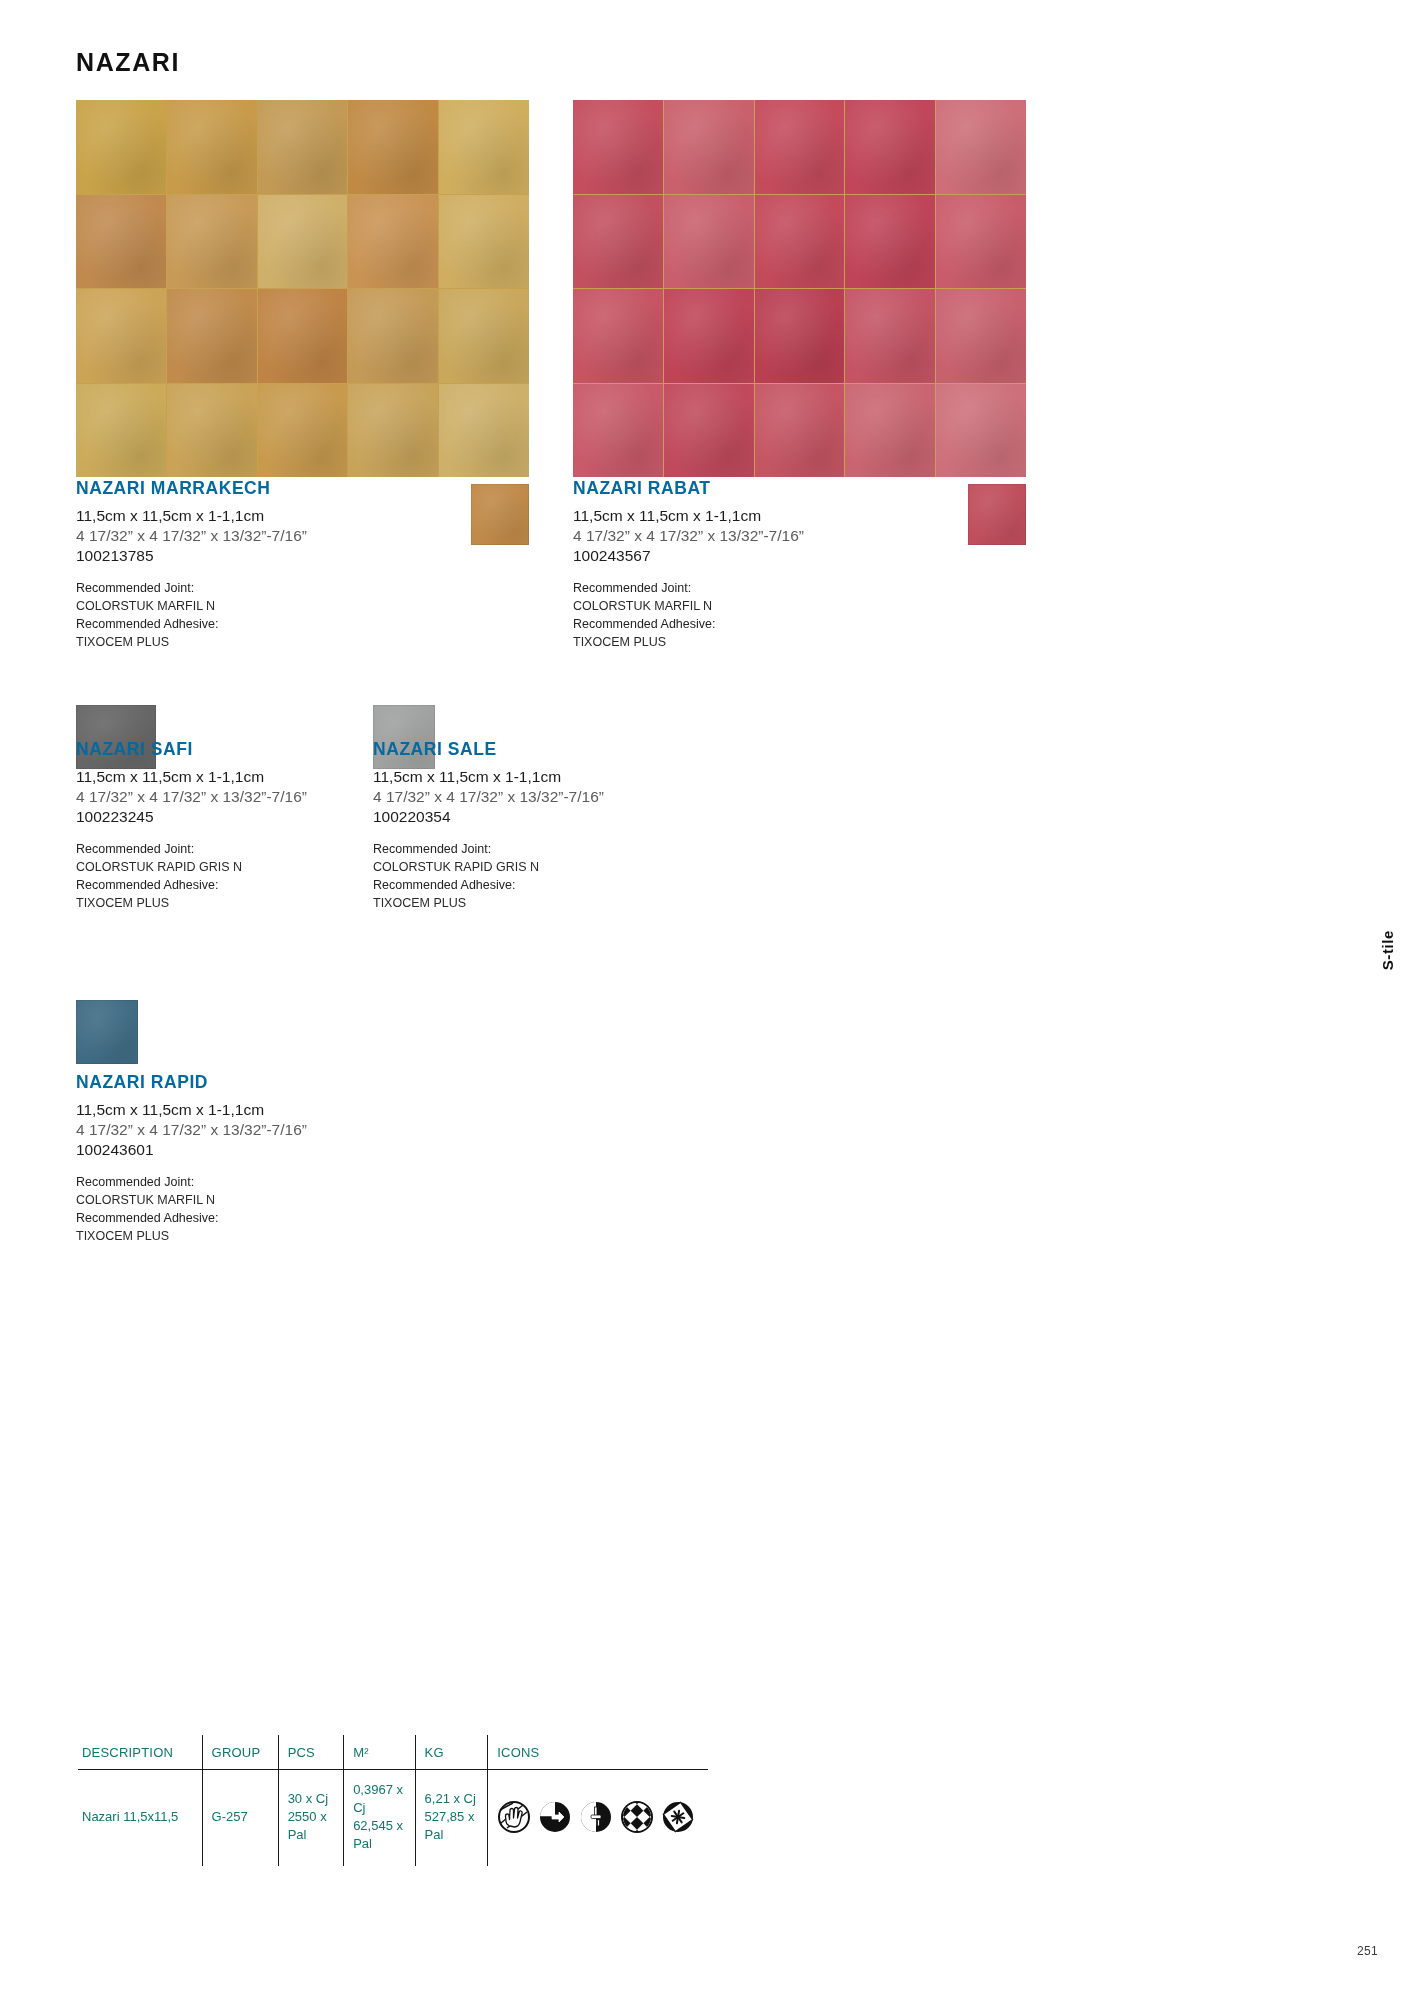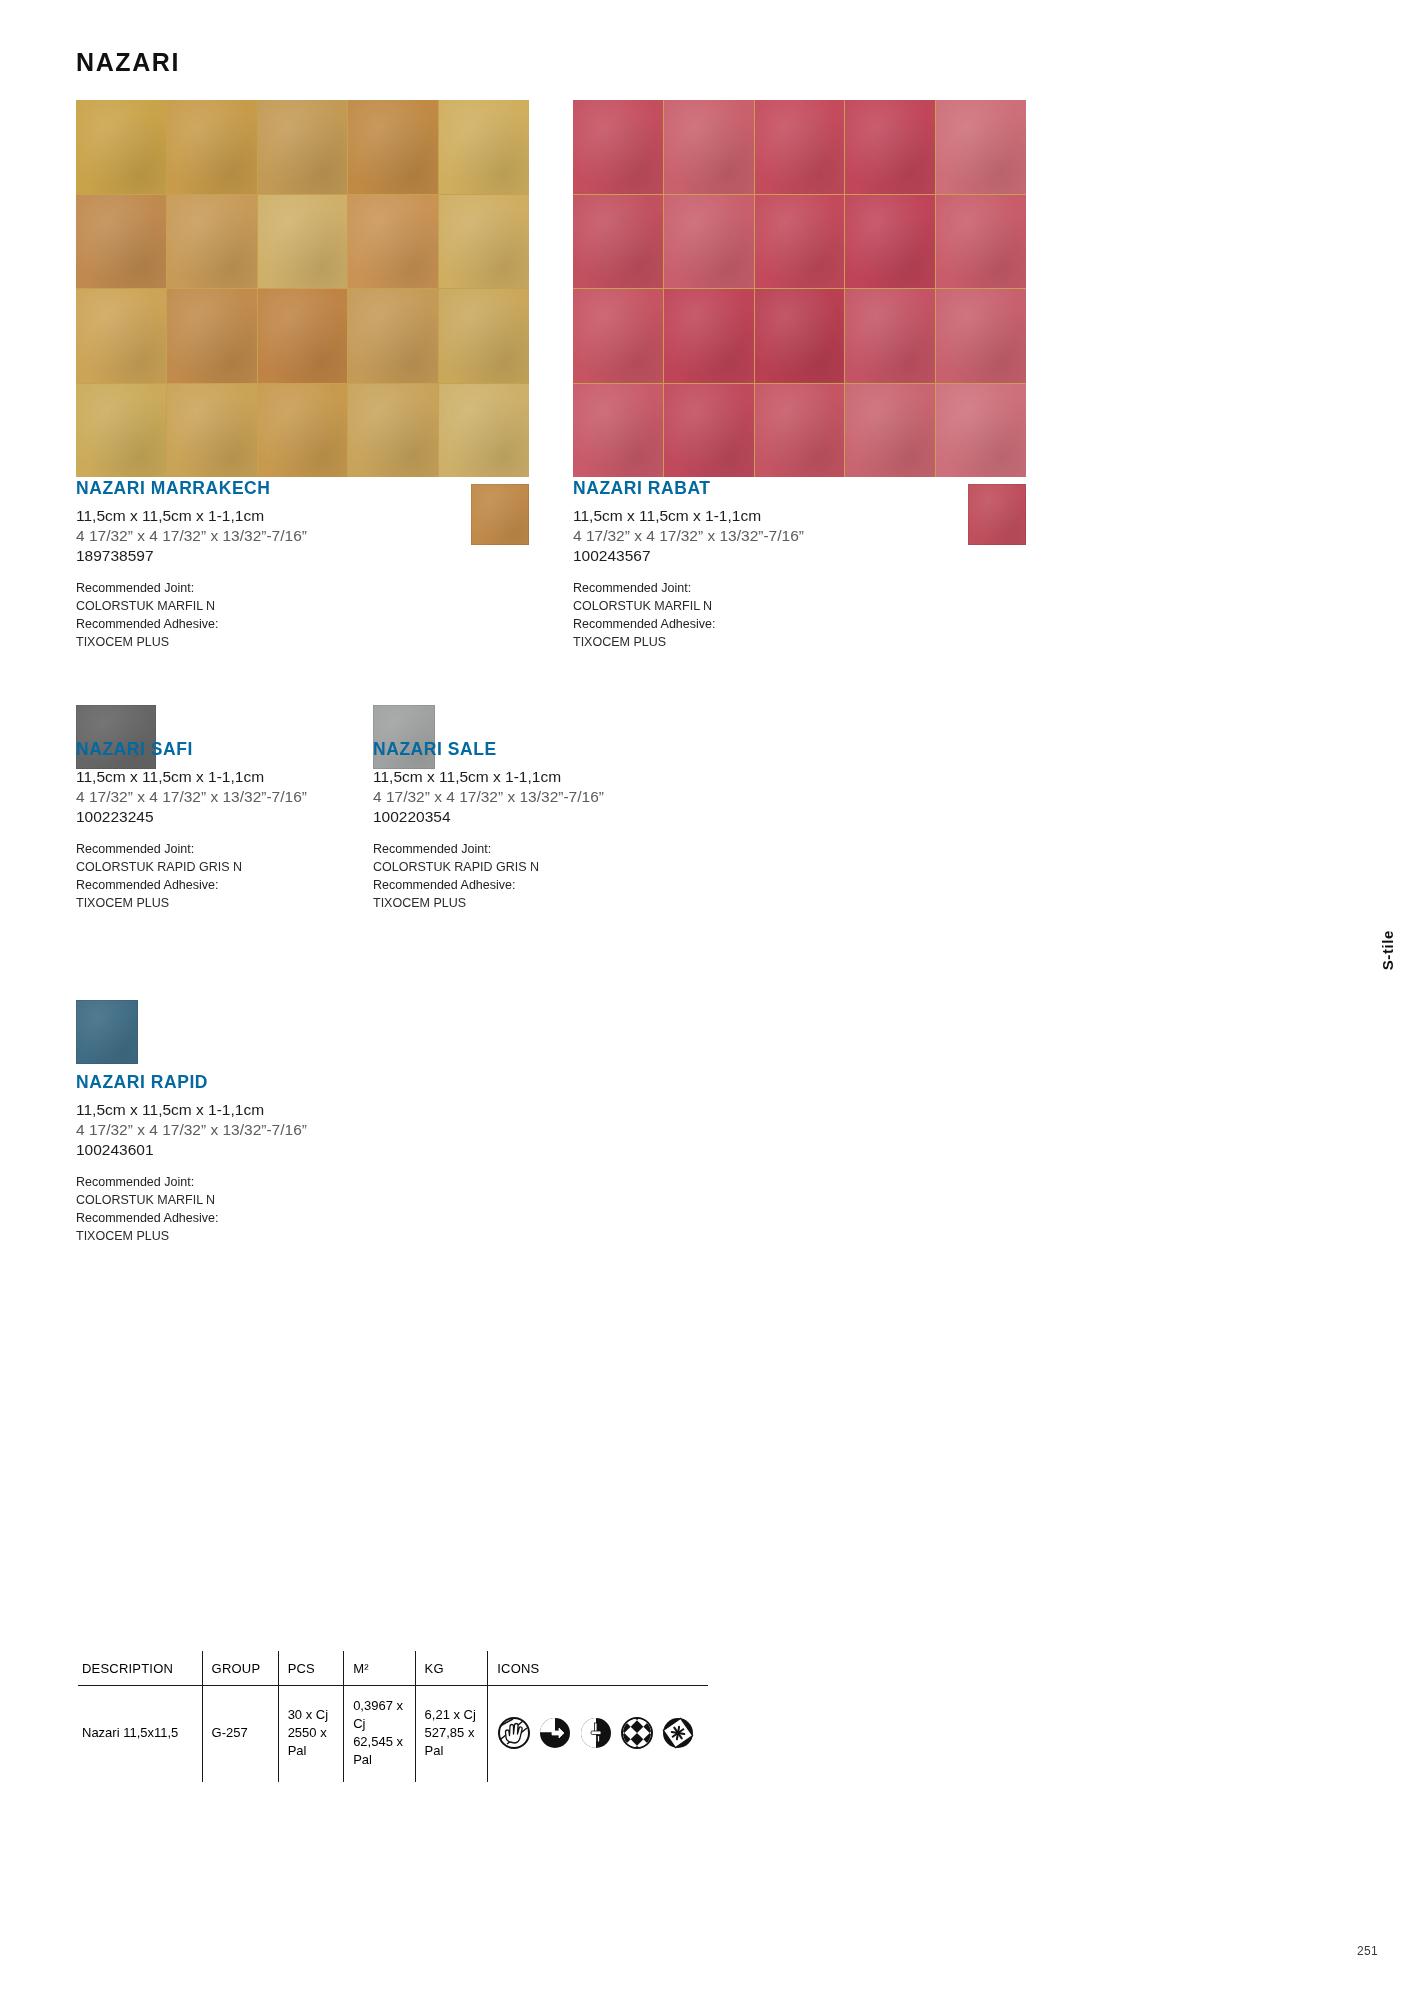--- a/index.html
+++ b/index.html
@@ -119,25 +119,25 @@
     letter-spacing: 0.6px;
     color: #111111;
     writing-mode: vertical-rl;
     transform: rotate(180deg);
   }
 
   
   .spec-table {
     position: absolute;
     left: 78px;
-    top: 1651px;
+    top: 1735px;
     width: 630px;
     border-collapse: collapse;
     font-size: 13px;
-    color: #000000;
+    color: #0f766e;
   }
   .spec-table th,
   .spec-table td {
     text-align: left;
     vertical-align: middle;
     font-weight: normal;
     padding: 7px 9px;
     border-left: 1px solid #1a1a1a;
   }
   .spec-table th:first-child,
@@ -241,21 +241,21 @@
         <div class="hero-cell" style="background: rgb(197, 85, 99);"></div>
         <div class="hero-cell" style="background: rgb(201, 101, 112);"></div>
         <div class="hero-cell" style="background: rgb(205, 112, 123);"></div>
       </div>
   </div>
 
   <div class="product" style="left:76px; top:478px;">
     <div class="p-name">NAZARI MARRAKECH</div>
     <div class="p-dim-cm">11,5cm x 11,5cm x 1-1,1cm</div>
     <div class="p-dim-in">4 17/32” x 4 17/32” x 13/32”-7/16”</div>
-    <div class="p-code">189738597</div>
+    <div class="p-code">100213785</div>
     <div class="p-rec">
       <div class="lbl">Recommended Joint:</div>
       <div class="val">COLORSTUK MARFIL N</div>
       <div class="lbl">Recommended Adhesive:</div>
       <div class="val">TIXOCEM PLUS</div>
     </div>
   </div>
   <div class="swatch" id="swatch-marrakech" style="left: 471px; top: 484px; width: 58px; height: 61px; background: rgb(192, 138, 73);"></div>
 
   <div class="product" style="left:573px; top:478px;">

